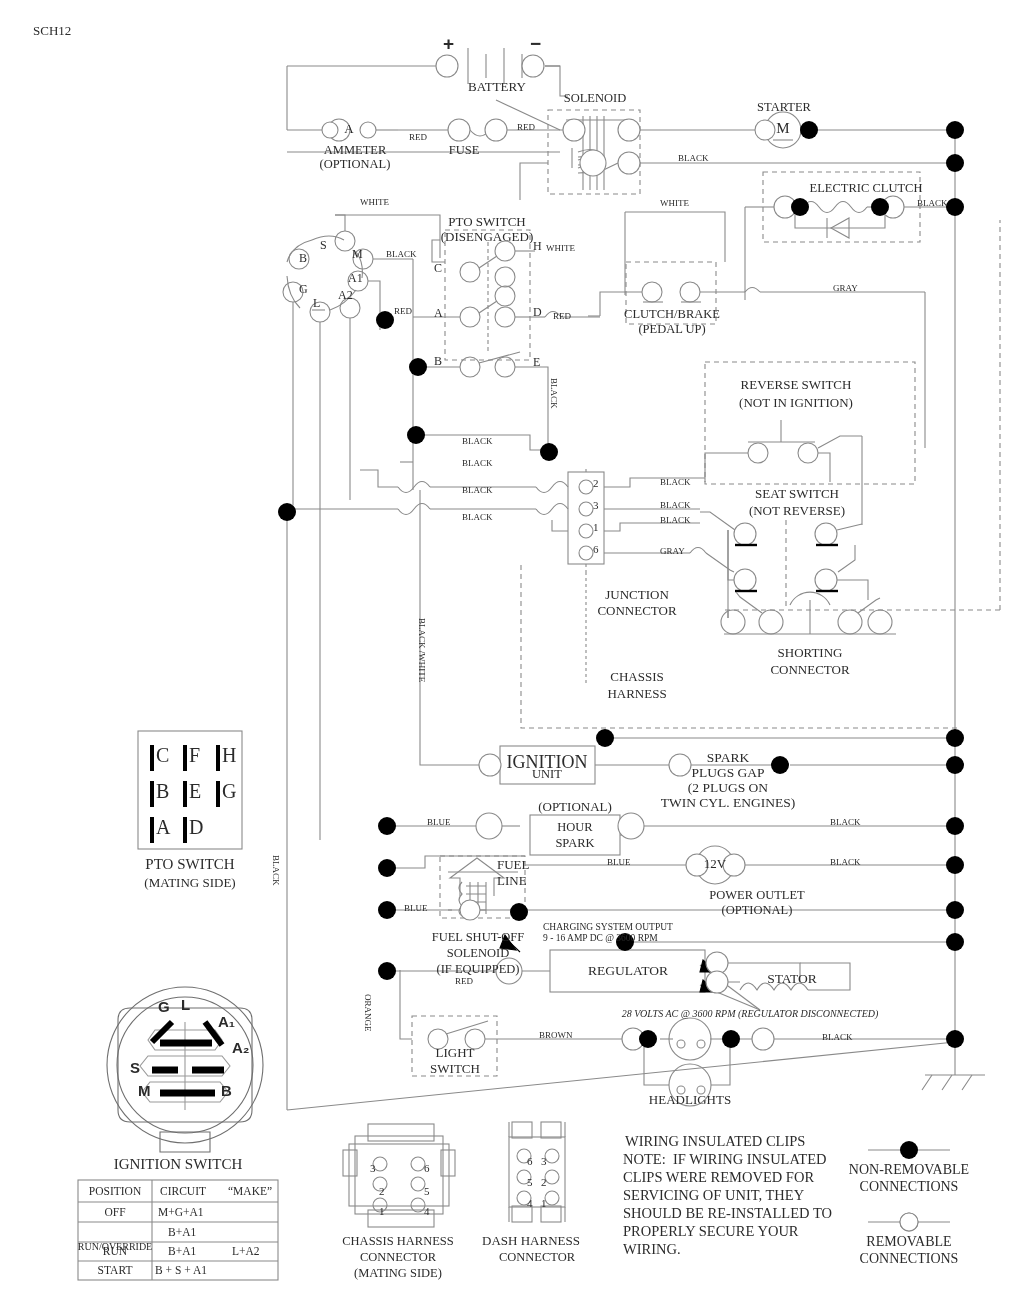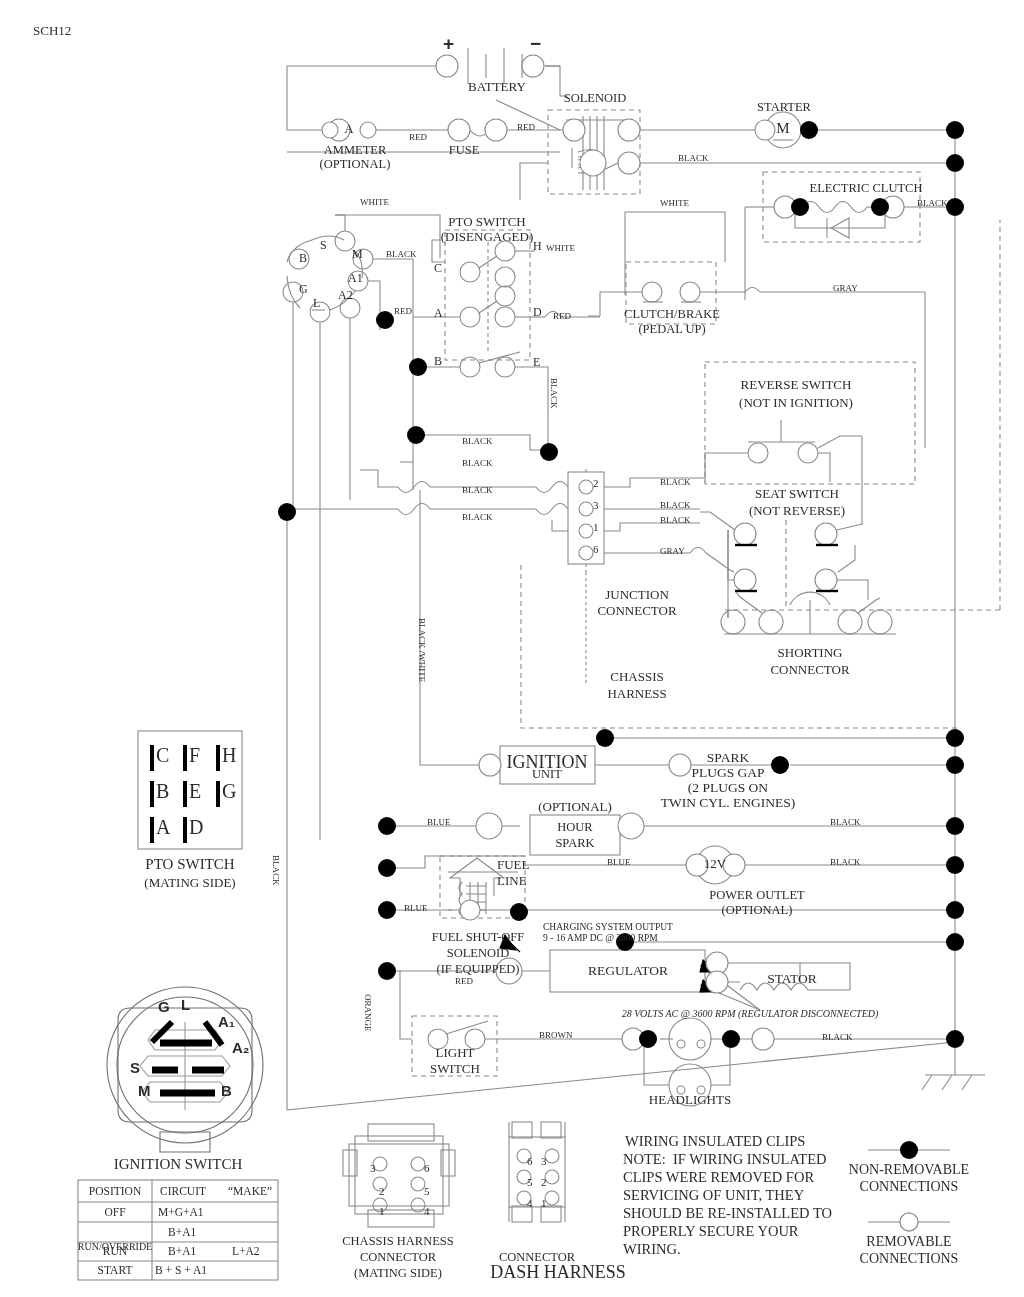--- a/index.html
+++ b/index.html
@@ -581,21 +581,21 @@
 <div class="lbl c" style="left:398px;top:1234px;font-size:12.5px;">CHASSIS HARNESS</div>
 <div class="lbl c" style="left:398px;top:1250px;font-size:12.5px;">CONNECTOR</div>
 <div class="lbl c" style="left:398px;top:1266px;font-size:12.5px;">(MATING SIDE)</div>
 
 <div class="lbl" style="left:527px;top:1155px;font-size:11px;">6</div>
 <div class="lbl" style="left:541px;top:1155px;font-size:11px;">3</div>
 <div class="lbl" style="left:527px;top:1176px;font-size:11px;">5</div>
 <div class="lbl" style="left:541px;top:1176px;font-size:11px;">2</div>
 <div class="lbl" style="left:527px;top:1197px;font-size:11px;">4</div>
 <div class="lbl" style="left:541px;top:1197px;font-size:11px;">1</div>
-<div class="lbl c" style="left:558px;top:1234px;font-size:18px;margin-top:28px;">DASH HARNESS</div>
+<div class="lbl c" style="left:531px;top:1234px;font-size:13px;">DASH HARNESS</div>
 <div class="lbl c" style="left:537px;top:1250px;font-size:12.5px;">CONNECTOR</div>
 
 <div class="lbl" style="left:625px;top:1133px;font-size:14.5px;">WIRING INSULATED CLIPS</div>
 <div class="lbl" style="left:623px;top:1151px;font-size:14.5px;">NOTE:  IF WIRING INSULATED</div>
 <div class="lbl" style="left:623px;top:1169px;font-size:14.5px;">CLIPS WERE REMOVED FOR</div>
 <div class="lbl" style="left:623px;top:1187px;font-size:14.5px;">SERVICING OF UNIT, THEY</div>
 <div class="lbl" style="left:623px;top:1205px;font-size:14.5px;">SHOULD BE RE-INSTALLED TO</div>
 <div class="lbl" style="left:623px;top:1223px;font-size:14.5px;">PROPERLY SECURE YOUR</div>
 <div class="lbl" style="left:623px;top:1241px;font-size:14.5px;">WIRING.</div>
 

